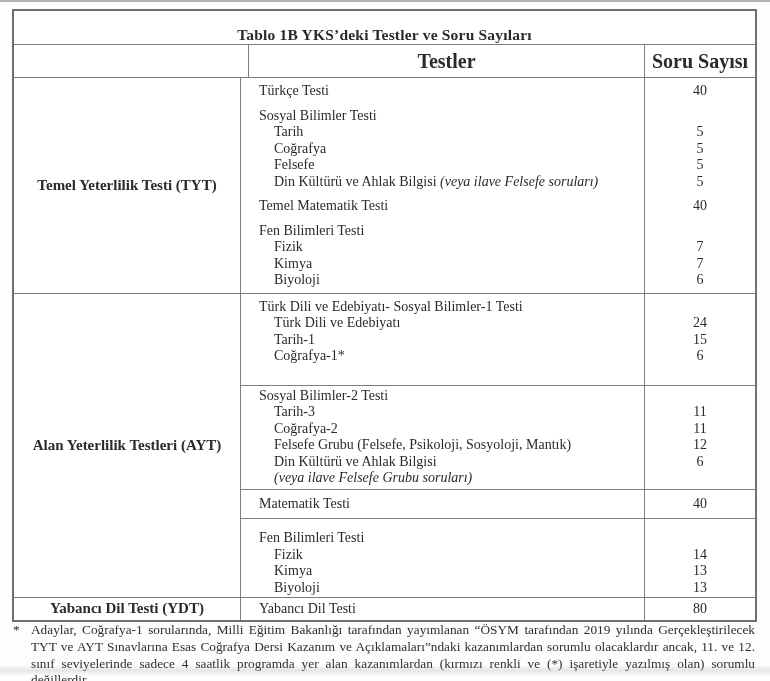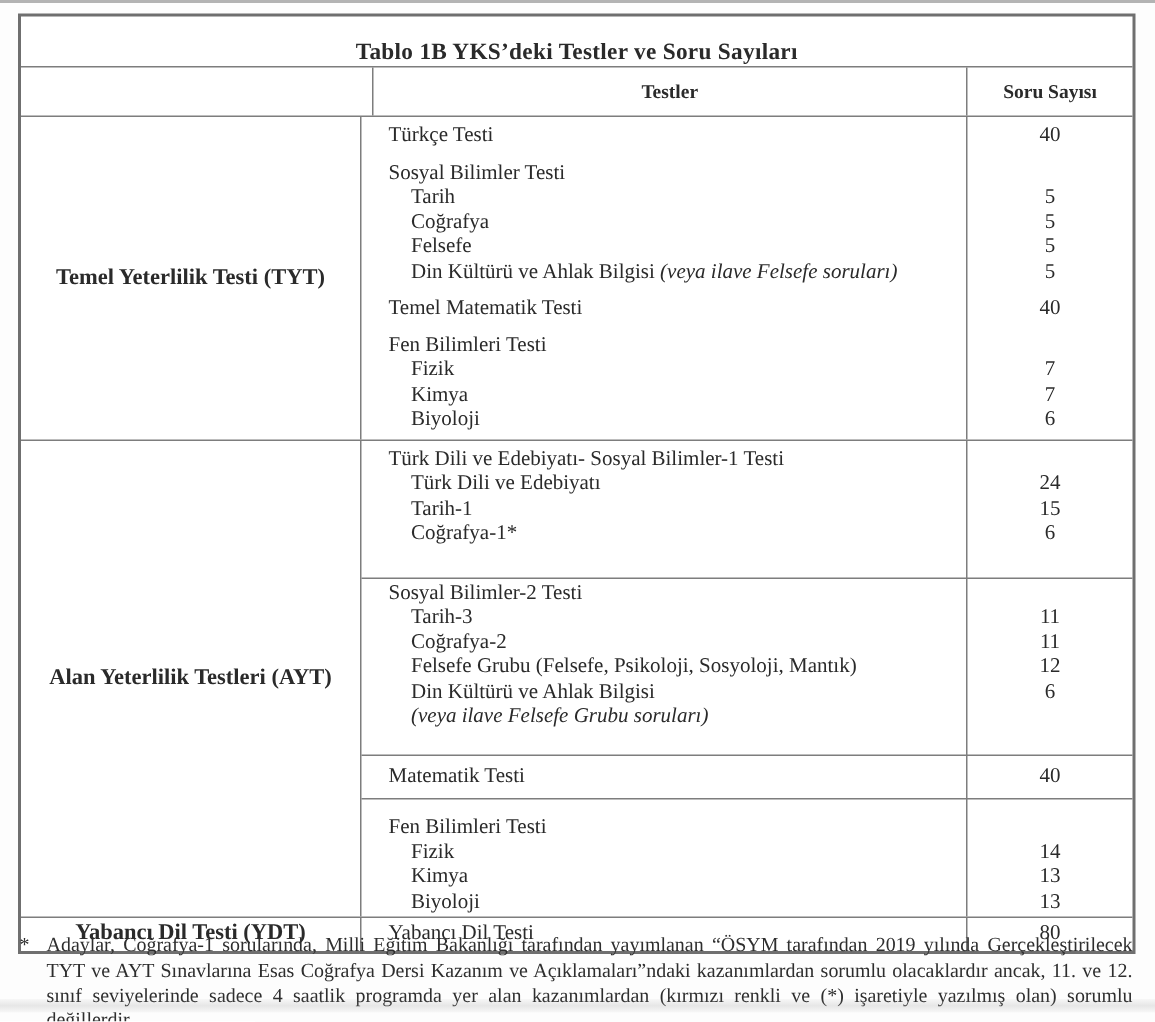--- a/index.html
+++ b/index.html
@@ -28,21 +28,21 @@
   }
   .title-row {
     height:33px;
     display:flex; align-items:flex-end; justify-content:center;
     font-weight:bold; font-size:15.5px; letter-spacing:0.2px;
     border-bottom:1.5px solid #7d7d7d;
   }
   .header-row {
     display:flex; height:32px;
     border-bottom:1.5px solid #7d7d7d;
-    font-weight:bold; font-size:13px;
+    font-weight:bold; font-size:20px;
   }
   .hc1 { width:234px; border-right:1.5px solid #7d7d7d; }
   .hc2 { flex:1; display:flex; align-items:center; justify-content:center; }
   .hc3 { width:110px; border-left:1.5px solid #7d7d7d; display:flex; align-items:center; justify-content:center; }
 
   .block { display:flex; }
   .block + .block { border-top:1.5px solid #7d7d7d; }
   .block-label {
     width:222px; padding:0 2px;
     border-right:1.5px solid #7d7d7d;
@@ -52,21 +52,21 @@
     flex:none;
   }
   .block-content { flex:1; position:relative; }
   .vline {
     position:absolute; top:0; bottom:0; right:110px; width:1.5px;
     background:#7d7d7d;
   }
   .section + .section { border-top:1.5px solid #7d7d7d; }
   .sec-tyt-0 { padding:5px 0 4px; }
   .sec-ayt-0 { padding:5px 0 20px; }
-  .sec-ayt-1 { padding:2px 0 16px; }
+  .sec-ayt-1 { padding:2px 0 2px; }
   .sec-ayt-2 { padding:6px 0 6px; }
   .sec-ayt-3 { padding:11px 0 1px; }
   .sec-ydt-0 { padding:2.5px 0 2.5px; }
 
   .line { display:flex; min-height:16.5px; line-height:16.5px; font-size:14px; }
   .line.sp { height:8px; min-height:0; }
   .txt { flex:1; padding-left:18px; }
   .txt.ind { padding-left:33px; }
   .txt.b { font-weight:normal; }
   .txt.i { font-style:italic; }

